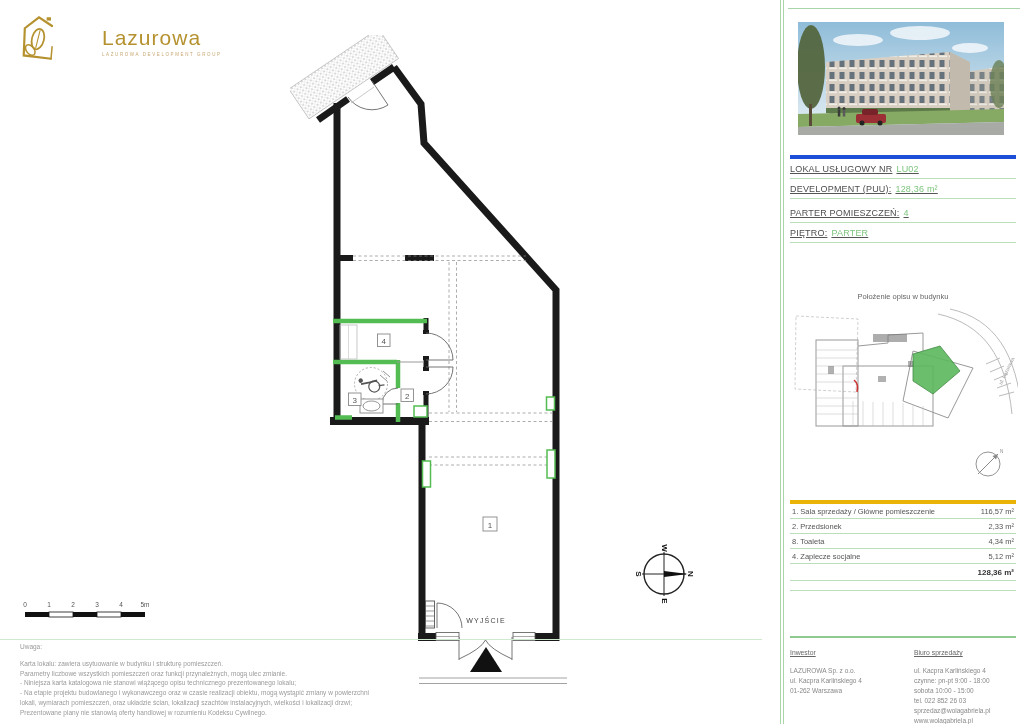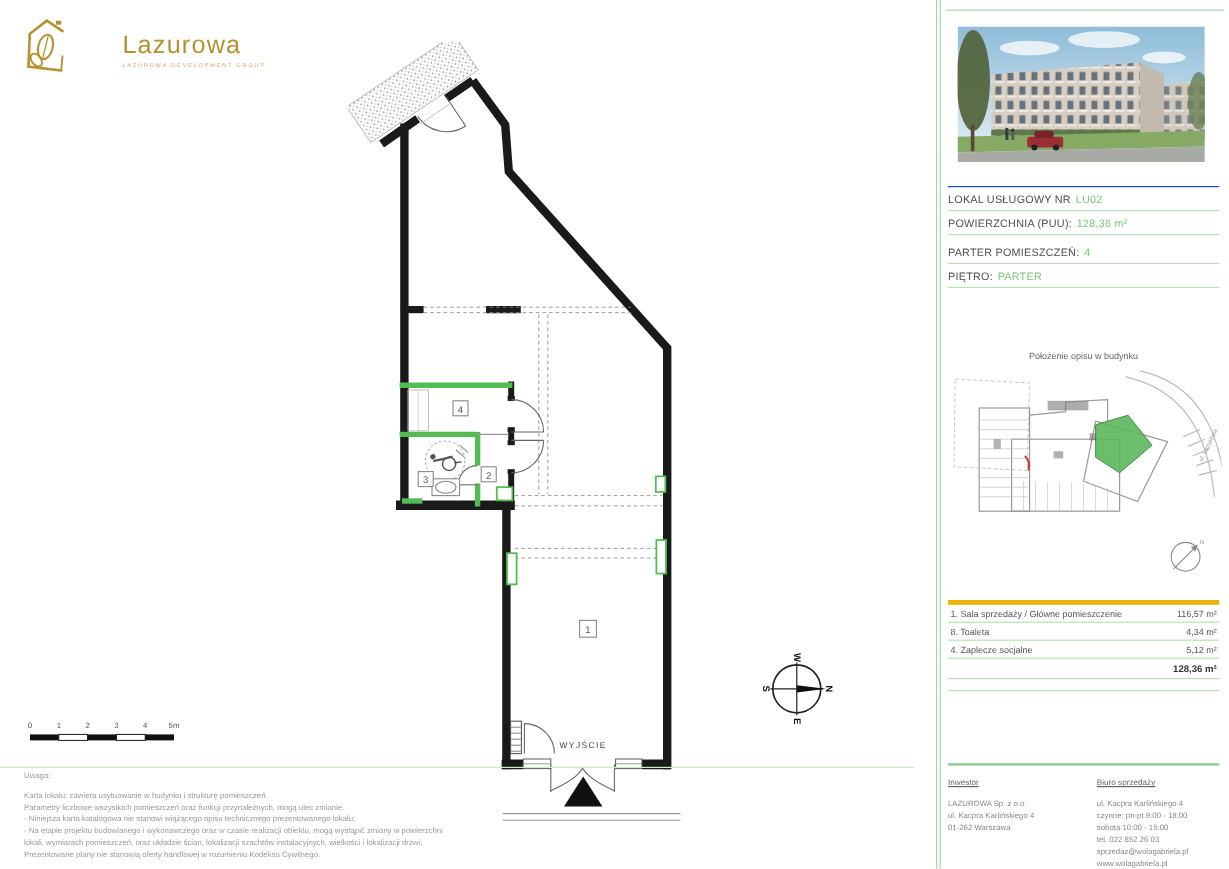--- a/index.html
+++ b/index.html
@@ -14,21 +14,21 @@
   .brand{left:16px;top:14px;display:flex;align-items:flex-start;gap:32px;}
   .brand-text{margin-left:8px;margin-top:12px;}
   .brand-name{font-size:21px;color:#b5922f;letter-spacing:1px;}
   .brand-tagline{font-size:4.5px;color:#c9a872;letter-spacing:1.6px;margin-top:2px;text-transform:uppercase;}
 
   
   .vline{width:1px;top:0;height:724px;background:#a8d6a8;}
   .hline-green{height:1px;background:#a8d6a8;}
   .hline-soft{height:1px;background:#cfe9cf;}
 
-  .info{left:790px;top:155px;width:226px;border-top:1px solid #1d4ed8;}
+  .info{left:790px;top:155px;width:226px;border-top:4px solid #1d4ed8;text-decoration:underline;}
   .info-row{display:flex;align-items:baseline;gap:4px;padding:5px 2px 4px 0;border-bottom:1px solid #b9e0b9;}
   .info-label{font-size:9px;color:#4e4e4e;letter-spacing:.2px;}
   .info-value{font-size:9px;color:#7cc47c;letter-spacing:.2px;}
   .info-gap{height:4px;border-bottom:none;}
 
   .map-title{left:790px;top:292px;width:226px;text-align:center;font-size:7.5px;color:#666;}
 
   .rooms{left:790px;top:500px;width:226px;font-size:7.5px;color:#555;}
   .room-row{display:flex;justify-content:space-between;padding:2.5px 2px;border-bottom:1px solid #b9e0b9;}
   .room-row:first-child{border-top:4px solid #eab308;}
@@ -280,21 +280,21 @@
       <rect x="44.8" y="88" width="2.5" height="6.5" fill="#5a5a5a"></rect>
   </g>
 </svg>
 
 <div class="abs info">
   <div class="info-row">
     <span class="info-label">LOKAL USŁUGOWY NR</span>
     <span class="info-value">LU02</span>
   </div>
   <div class="info-row">
-    <span class="info-label">POWIERZCHNIA (PUU):</span>
+    <span class="info-label">DEVELOPMENT (PUU):</span>
     <span class="info-value">128,36 m²</span>
   </div>
   <div class="info-gap"></div>
   <div class="info-row">
     <span class="info-label">PARTER POMIESZCZEŃ:</span>
     <span class="info-value">4</span>
   </div>
   <div class="info-row">
     <span class="info-label">PIĘTRO:</span>
     <span class="info-value">PARTER</span>
@@ -334,20 +334,24 @@
     <path d="M 190 168 L 210 148" stroke="#888" stroke-width="1"></path>
     <polygon points="210,148 204.5,150 208,153.5" fill="#888"></polygon>
     <text x="212" y="147" font-size="4.5" fill="#888">N</text>
   </g>
 </svg>
 
 <div class="abs rooms">
   <div class="room-row">
     <span>1. Sala sprzedaży / Główne pomieszczenie</span>
     <span>116,57 m²</span>
+  </div>
+  <div class="room-row">
+    <span>2. Przedsionek</span>
+    <span>2,33 m²</span>
   </div>
   <div class="room-row">
     <span>8. Toaleta</span>
     <span>4,34 m²</span>
   </div>
   <div class="room-row">
     <span>4. Zaplecze socjalne</span>
     <span>5,12 m²</span>
   </div>
   <span class="room-total">128,36 m²</span>

